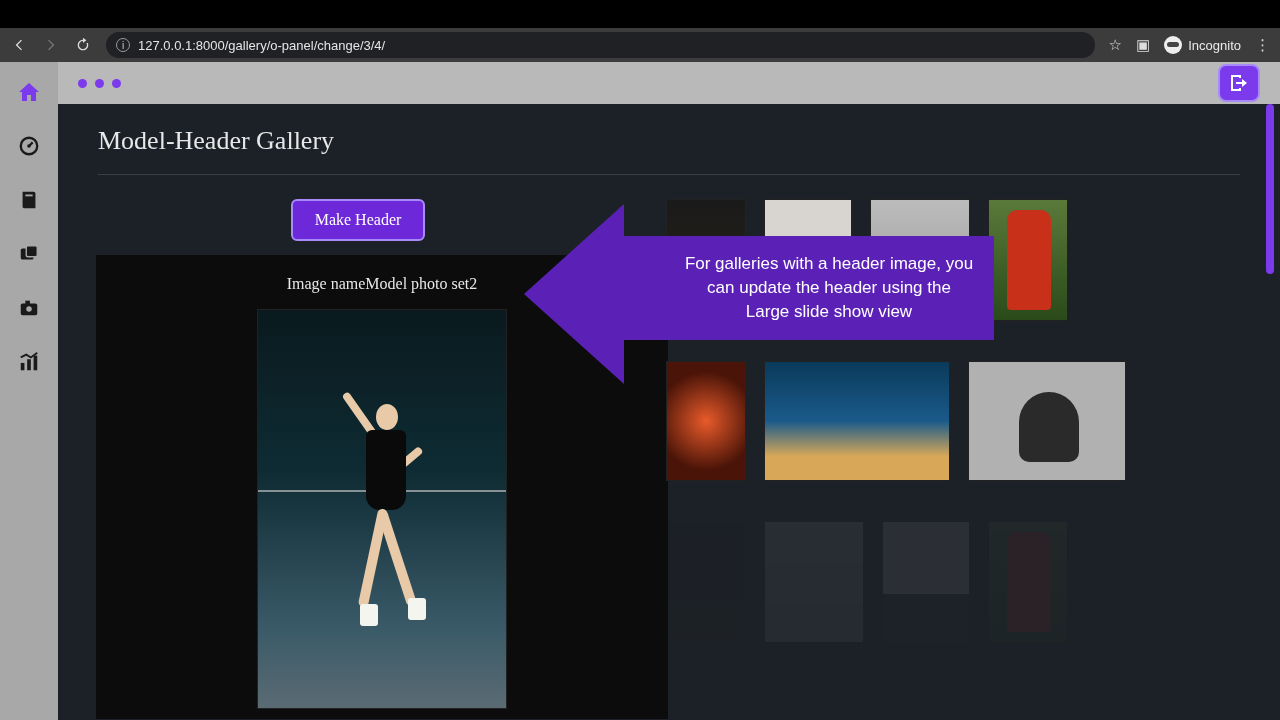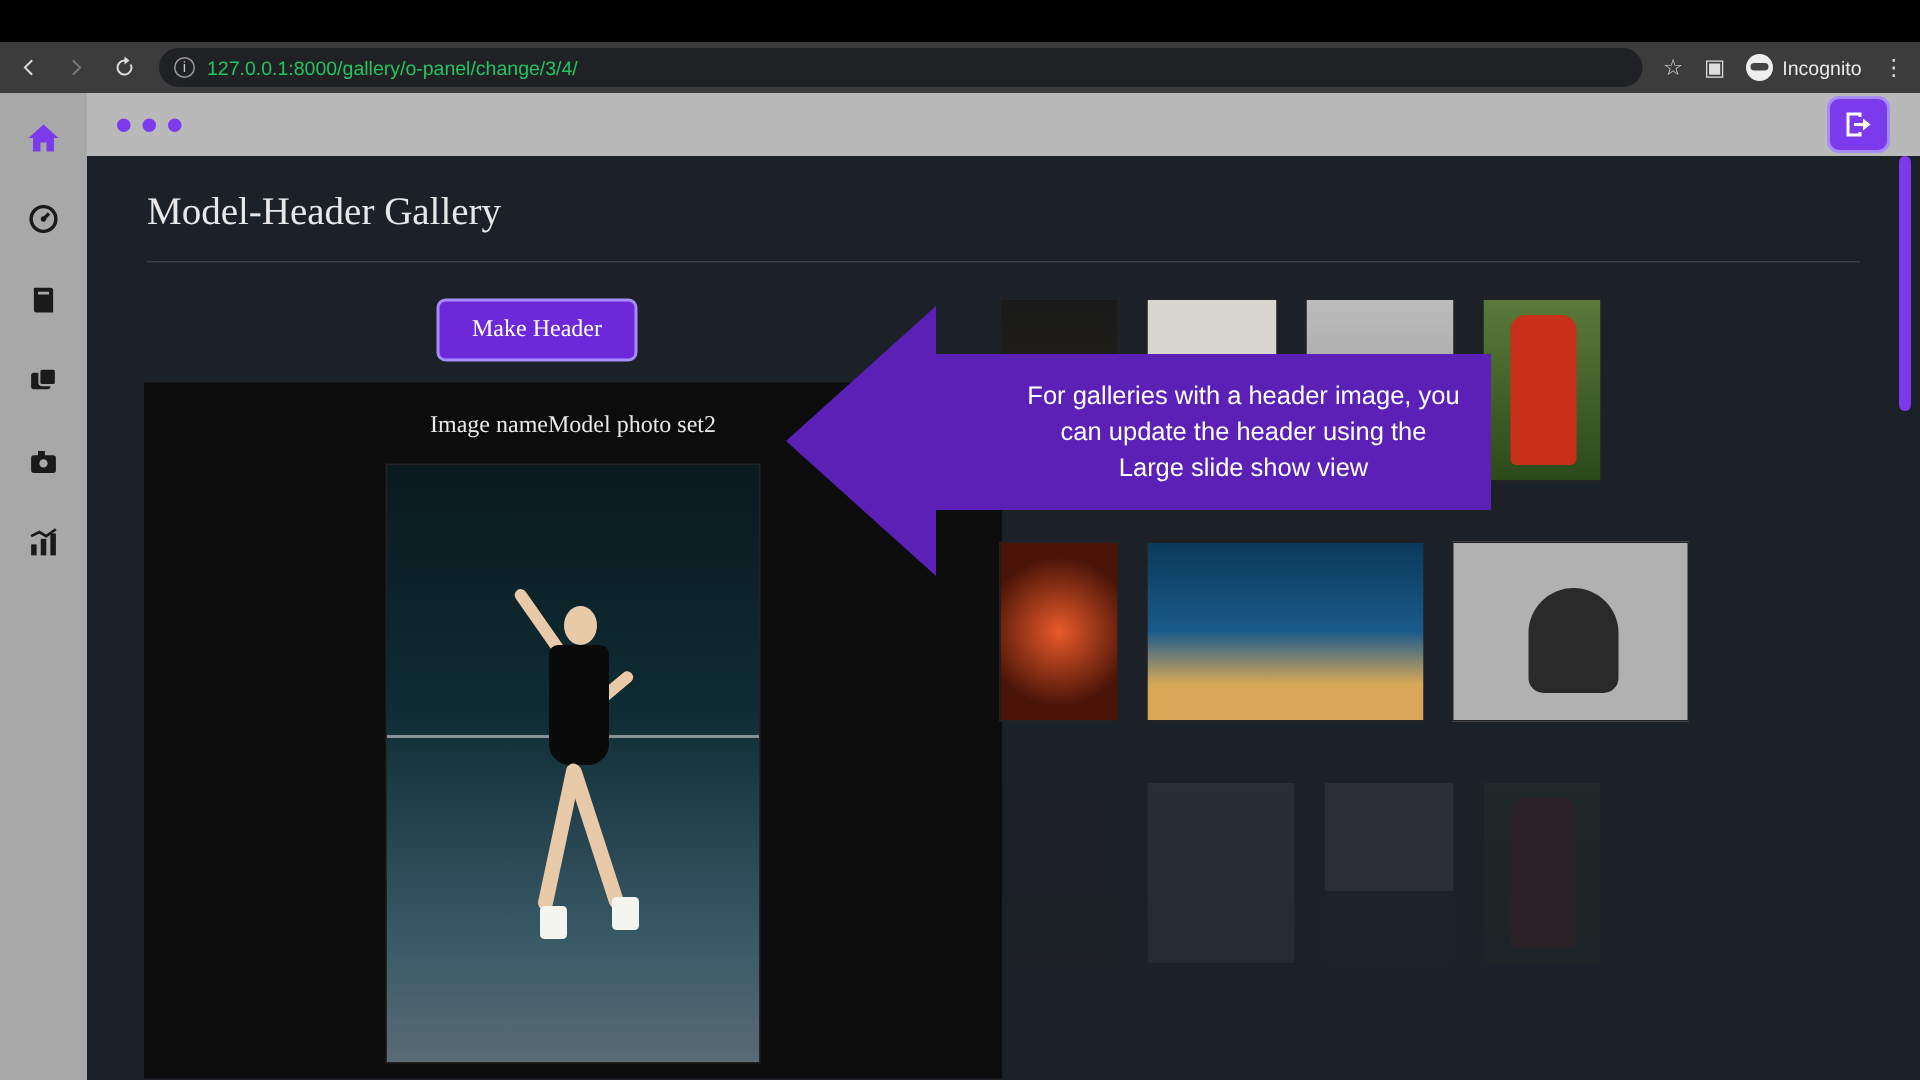--- a/index.html
+++ b/index.html
@@ -6,21 +6,21 @@
   html, body { width: 1280px; height: 720px; font-family: Georgia, 'Times New Roman', serif; overflow: hidden; }
   body { background: #000; display: flex; flex-direction: column; }
 
   
   .browser-chrome { height: 28px; background: #000; }
   .browser-bar { height: 34px; background: #3c3c3c; display: flex; align-items: center; padding: 0 10px; gap: 14px; color: #ddd; font-family: Arial, sans-serif; font-size: 13px; }
   .nav-btn { width: 18px; height: 18px; display: flex; align-items: center; justify-content: center; cursor: pointer; color: #ccc; }
   .nav-btn.disabled { color: #777; }
   .url-area { flex: 1; height: 26px; background: #202124; border-radius: 13px; display: flex; align-items: center; padding: 0 10px; gap: 8px; color: #ccc; }
   .url-area .info-icon { width: 14px; height: 14px; border: 1px solid #999; border-radius: 50%; display: flex; align-items: center; justify-content: center; font-size: 10px; }
-  .url-text { font-size: 13px; color: #22c55e; }
+  .url-text { font-size: 13px; color: #e5e5e5; }
   .chrome-right { display: flex; align-items: center; gap: 14px; }
   .star-icon, .ext-icon, .menu-dots { color: #ddd; font-size: 15px; }
   .incognito { display: flex; align-items: center; gap: 6px; color: #eaeaea; font-size: 13px; }
   .incognito-icon { width: 18px; height: 18px; background: #eee; border-radius: 50%; position: relative; }
   .incognito-icon::after { content: ""; position: absolute; left: 3px; top: 6px; width: 12px; height: 5px; background: #444; border-radius: 3px; }
 
   
   .viewport { flex: 1; background: #a3a3a3; position: relative; overflow: hidden; }
 
   

